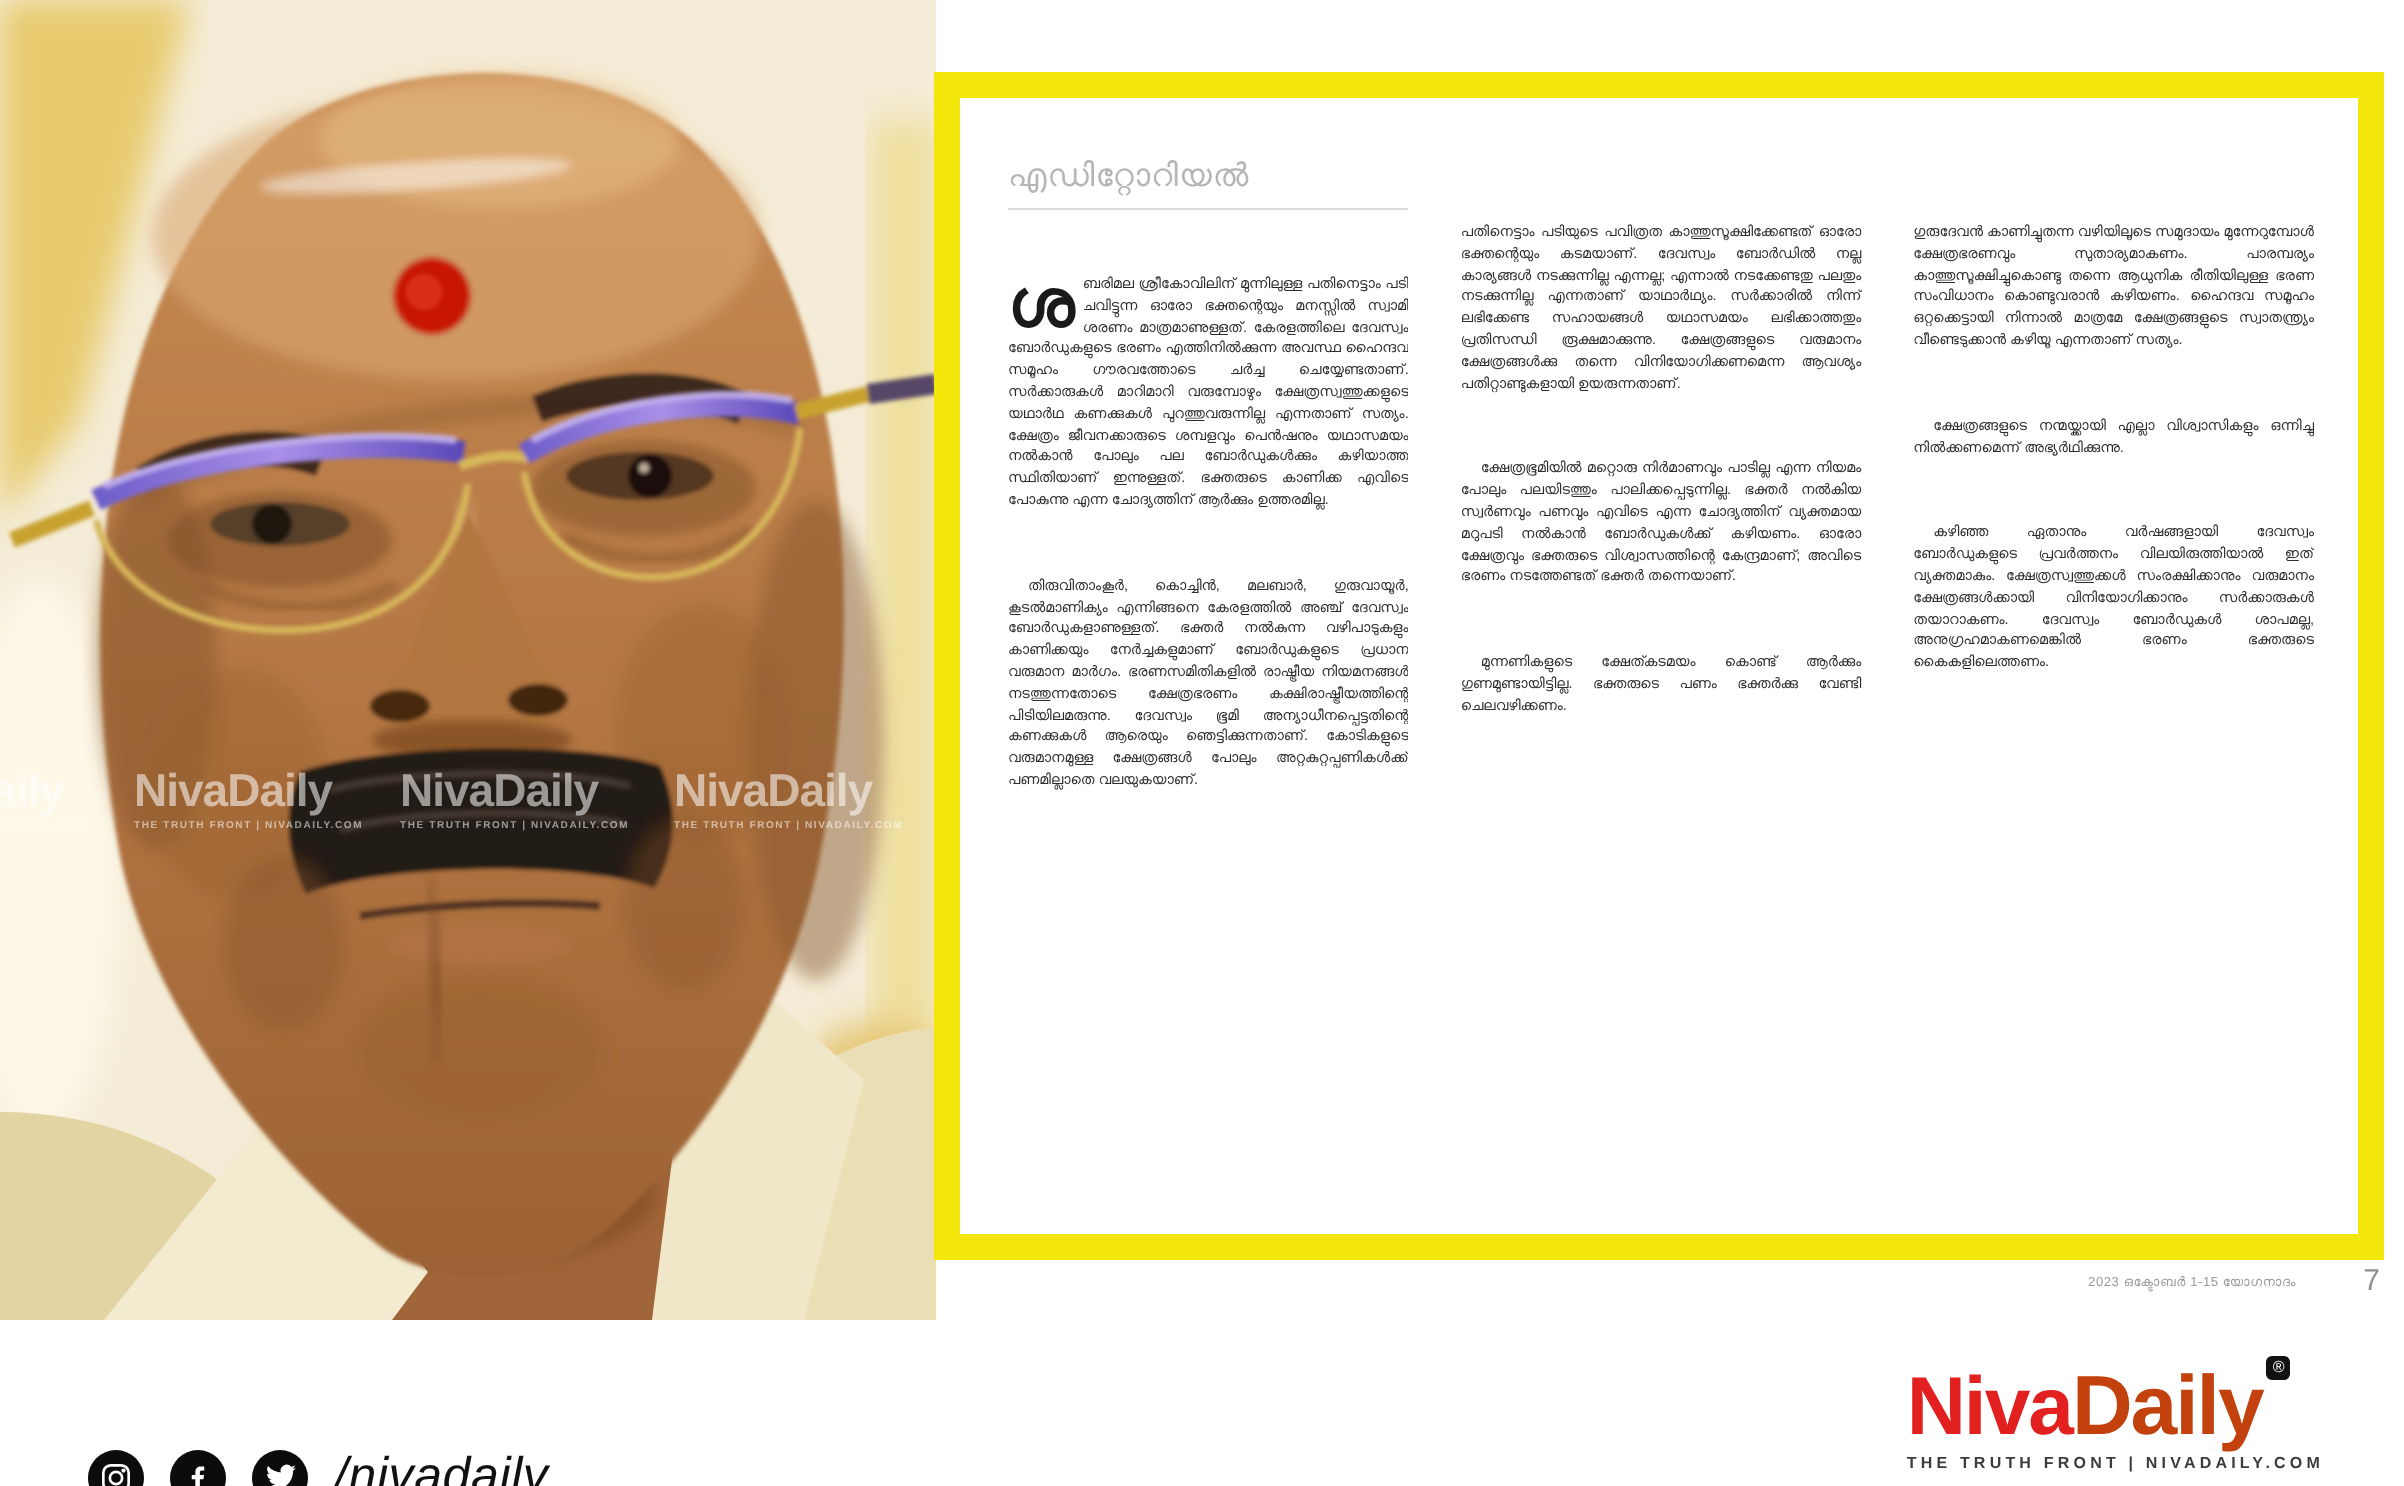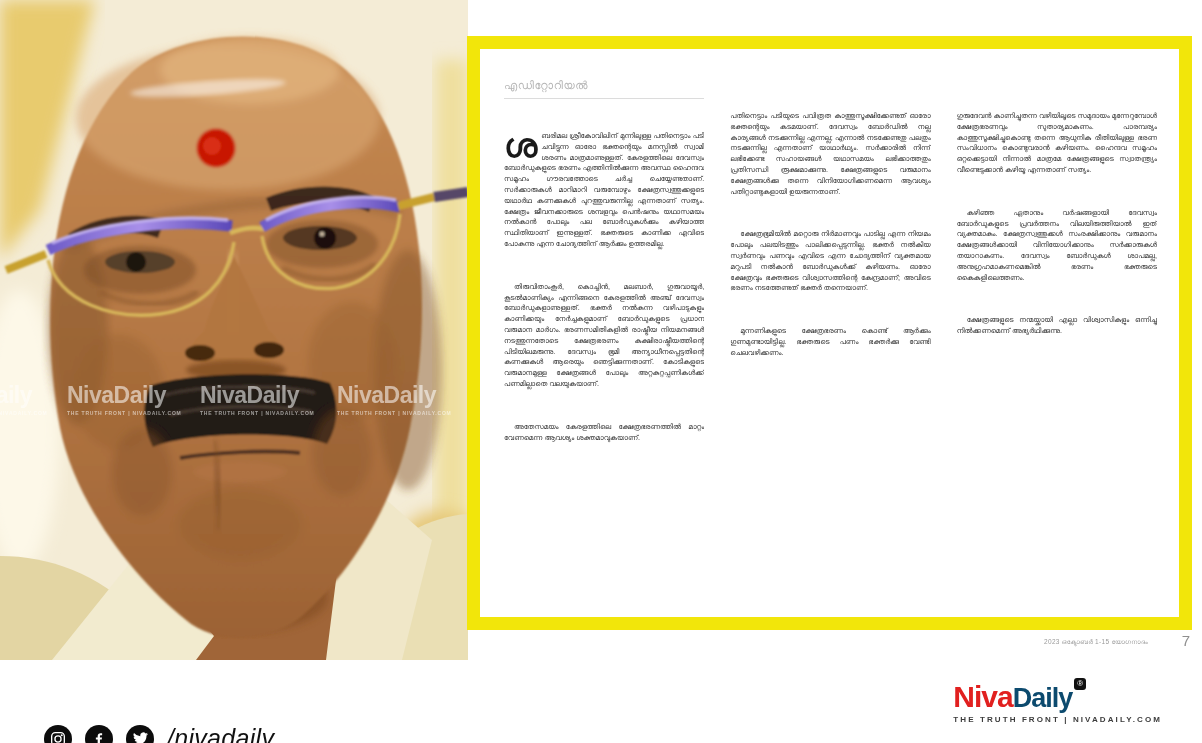--- a/index.html
+++ b/index.html
@@ -16,21 +16,21 @@
   .wm { position:absolute; top:0; width:130px; color:#ffffff; opacity:.55; }
   .wm .wm-brand { font-size:23px; font-weight:bold; letter-spacing:-0.5px; line-height:1; }
   .wm .wm-tag { font-size:5px; letter-spacing:.8px; font-weight:bold; margin-top:3px; white-space:nowrap; }
 
   
   .mag-frame { position:absolute; left:467px; top:36px; width:725px; height:594px;
                border:13px solid #f2e60a; background:#ffffff; }
   .page-inner { position:absolute; inset:0; padding:30px 22px 14px 24px;
                 display:grid; grid-template-columns:1fr 1fr 1fr; column-gap:26px; }
   .col { overflow:hidden; position:relative; }
-  .kicker { font-size:11px; color:#b5b5b5; letter-spacing:.5px; padding-bottom:6px;
+  .kicker { font-size:16px; color:#b5b5b5; letter-spacing:.5px; padding-bottom:6px;
             border-bottom:1px solid #dcdcdc; margin-bottom:26px; }
   .headline { font-size:20px; line-height:1.45; font-weight:bold; color:#111;
               margin-bottom:26px; letter-spacing:-0.2px; }
   .body-p { font-size:7.2px; line-height:1.5; color:#2d2d2d; text-align:justify;
             margin-bottom:7px; word-break:break-word;margin-top:32px; }
   .body-p.indent { text-indent:10px; }
   .dropcap { float:left; font-size:33px; line-height:26px; font-weight:bold; color:#1a1a1a;
              padding:2px 4px 0 0; }
   .col3 { display:flex; flex-direction:column;justify-content:space-between; }
   .col3-text { overflow:hidden; max-height:418px; }
@@ -45,22 +45,22 @@
 
   
   .social { position:absolute; left:44px; top:724px; display:flex; align-items:center; gap:13px;font-style:italic; }
   .s-icon { width:28px; height:28px; border-radius:50%; background:#0c0c0c; display:flex;
             align-items:center; justify-content:center; flex:none; }
   .s-icon svg { display:block; }
   .handle { font-size:25px; color:#111; letter-spacing:.3px; }
 
   .brand { position:absolute; right:40px; top:682px; text-align:left; }
   .brand-line { position:relative; display:inline-block; line-height:1; white-space:nowrap; }
-  .brand-red { font-size:30px; font-weight:bold; color:#e1201f; letter-spacing:-1px; }
-  .brand-black { font-size:27px; font-weight:bold; color:#0c4a6e; letter-spacing:-1px; }
+  .brand-red { font-size:41px; font-weight:bold; color:#e1201f; letter-spacing:-1px; }
+  .brand-black { font-size:42px; font-weight:bold; color:#c2410c; letter-spacing:-1px; }
   .brand-reg { position:absolute; right:-14px; top:-4px; width:12px; height:12px; background:#111;
                color:#fff; font-size:8px; border-radius:3px; display:flex; align-items:center;
                justify-content:center; }
   .brand-tag { font-size:8px; font-weight:bold; color:#3c3c3c; letter-spacing:2.1px; margin-top:3px; }
 </style>
 </head>
 <body>
 
 <div class="canvas">
 
@@ -194,34 +194,33 @@
     </div>
   </div>
 
   <div class="mag-frame">
     <div class="page-inner">
 
       <div class="col">
         <div class="kicker">എഡിറ്റോറിയൽ</div>
         <p class="body-p"><span class="dropcap">ശ</span><span>ബരിമല ശ്രീകോവിലിന് മുന്നിലുള്ള പതിനെട്ടാം പടി ചവിട്ടുന്ന ഓരോ ഭക്തന്റെയും മനസ്സിൽ സ്വാമി ശരണം മാത്രമാണുള്ളത്. കേരളത്തിലെ ദേവസ്വം ബോർഡുകളുടെ ഭരണം എത്തിനിൽക്കുന്ന അവസ്ഥ ഹൈന്ദവ സമൂഹം ഗൗരവത്തോടെ ചർച്ച ചെയ്യേണ്ടതാണ്. സർക്കാരുകൾ മാറിമാറി വരുമ്പോഴും ക്ഷേത്രസ്വത്തുക്കളുടെ യഥാർഥ കണക്കുകൾ പുറത്തുവരുന്നില്ല എന്നതാണ് സത്യം. ക്ഷേത്രം ജീവനക്കാരുടെ ശമ്പളവും പെൻഷനും യഥാസമയം നൽകാൻ പോലും പല ബോർഡുകൾക്കും കഴിയാത്ത സ്ഥിതിയാണ് ഇന്നുള്ളത്. ഭക്തരുടെ കാണിക്ക എവിടെ പോകുന്നു എന്ന ചോദ്യത്തിന് ആർക്കും ഉത്തരമില്ല.</span></p>
         <p class="body-p indent">തിരുവിതാംകൂർ, കൊച്ചിൻ, മലബാർ, ഗുരുവായൂർ, കൂടൽമാണിക്യം എന്നിങ്ങനെ കേരളത്തിൽ അഞ്ച് ദേവസ്വം ബോർഡുകളാണുള്ളത്. ഭക്തർ നൽകുന്ന വഴിപാടുകളും കാണിക്കയും നേർച്ചകളുമാണ് ബോർഡുകളുടെ പ്രധാന വരുമാന മാർഗം. ഭരണസമിതികളിൽ രാഷ്ട്രീയ നിയമനങ്ങൾ നടത്തുന്നതോടെ ക്ഷേത്രഭരണം കക്ഷിരാഷ്ട്രീയത്തിന്റെ പിടിയിലമരുന്നു. ദേവസ്വം ഭൂമി അന്യാധീനപ്പെട്ടതിന്റെ കണക്കുകൾ ആരെയും ഞെട്ടിക്കുന്നതാണ്. കോടികളുടെ വരുമാനമുള്ള ക്ഷേത്രങ്ങൾ പോലും അറ്റകുറ്റപ്പണികൾക്ക് പണമില്ലാതെ വലയുകയാണ്.</p>
-        <p class="body-p indent">അതേസമയം കേരളത്തിലെ ക്ഷേത്രഭരണത്തിൽ മാറ്റം വേണമെന്ന ആവശ്യം ശക്തമാവുകയാണ്.</p>
       </div>
 
       <div class="col">
         <p class="body-p">പതിനെട്ടാം പടിയുടെ പവിത്രത കാത്തുസൂക്ഷിക്കേണ്ടത് ഓരോ ഭക്തന്റെയും കടമയാണ്. ദേവസ്വം ബോർഡിൽ നല്ല കാര്യങ്ങൾ നടക്കുന്നില്ല എന്നല്ല; എന്നാൽ നടക്കേണ്ടതു പലതും നടക്കുന്നില്ല എന്നതാണ് യാഥാർഥ്യം. സർക്കാരിൽ നിന്ന് ലഭിക്കേണ്ട സഹായങ്ങൾ യഥാസമയം ലഭിക്കാത്തതും പ്രതിസന്ധി രൂക്ഷമാക്കുന്നു. ക്ഷേത്രങ്ങളുടെ വരുമാനം ക്ഷേത്രങ്ങൾക്കു തന്നെ വിനിയോഗിക്കണമെന്ന ആവശ്യം പതിറ്റാണ്ടുകളായി ഉയരുന്നതാണ്.</p>
         <p class="body-p indent">ക്ഷേത്രഭൂമിയിൽ മറ്റൊരു നിർമാണവും പാടില്ല എന്ന നിയമം പോലും പലയിടത്തും പാലിക്കപ്പെടുന്നില്ല. ഭക്തർ നൽകിയ സ്വർണവും പണവും എവിടെ എന്ന ചോദ്യത്തിന് വ്യക്തമായ മറുപടി നൽകാൻ ബോർഡുകൾക്ക് കഴിയണം. ഓരോ ക്ഷേത്രവും ഭക്തരുടെ വിശ്വാസത്തിന്റെ കേന്ദ്രമാണ്; അവിടെ ഭരണം നടത്തേണ്ടത് ഭക്തർ തന്നെയാണ്.</p>
-        <p class="body-p indent">മുന്നണികളുടെ ക്ഷേത്രഭരണം കൊണ്ട് ആർക്കും ഗുണമുണ്ടായിട്ടില്ല. ഭക്തരുടെ പണം ഭക്തർക്കു വേണ്ടി ചെലവഴിക്കണം.</p>
+        <p class="body-p indent">മുന്നണികളുടെ ക്ഷേത്കടമയം കൊണ്ട് ആർക്കും ഗുണമുണ്ടായിട്ടില്ല. ഭക്തരുടെ പണം ഭക്തർക്കു വേണ്ടി ചെലവഴിക്കണം.</p>
       </div>
 
       <div class="col col3">
         <div class="col3-text">
           <p class="body-p">ഗുരുദേവൻ കാണിച്ചുതന്ന വഴിയിലൂടെ സമുദായം മുന്നേറുമ്പോൾ ക്ഷേത്രഭരണവും സുതാര്യമാകണം. പാരമ്പര്യം കാത്തുസൂക്ഷിച്ചുകൊണ്ടു തന്നെ ആധുനിക രീതിയിലുള്ള ഭരണ സംവിധാനം കൊണ്ടുവരാൻ കഴിയണം. ഹൈന്ദവ സമൂഹം ഒറ്റക്കെട്ടായി നിന്നാൽ മാത്രമേ ക്ഷേത്രങ്ങളുടെ സ്വാതന്ത്ര്യം വീണ്ടെടുക്കാൻ കഴിയൂ എന്നതാണ് സത്യം.</p>
+          <p class="body-p indent">ക്ഷേത്രങ്ങളുടെ നന്മയ്ക്കായി എല്ലാ വിശ്വാസികളും ഒന്നിച്ചു നിൽക്കണമെന്ന് അഭ്യർഥിക്കുന്നു.</p>
           <p class="body-p indent">കഴിഞ്ഞ ഏതാനും വർഷങ്ങളായി ദേവസ്വം ബോർഡുകളുടെ പ്രവർത്തനം വിലയിരുത്തിയാൽ ഇത് വ്യക്തമാകും. ക്ഷേത്രസ്വത്തുക്കൾ സംരക്ഷിക്കാനും വരുമാനം ക്ഷേത്രങ്ങൾക്കായി വിനിയോഗിക്കാനും സർക്കാരുകൾ തയാറാകണം. ദേവസ്വം ബോർഡുകൾ ശാപമല്ല, അനുഗ്രഹമാകണമെങ്കിൽ ഭരണം ഭക്തരുടെ കൈകളിലെത്തണം.</p>
-          <p class="body-p indent">ക്ഷേത്രങ്ങളുടെ നന്മയ്ക്കായി എല്ലാ വിശ്വാസികളും ഒന്നിച്ചു നിൽക്കണമെന്ന് അഭ്യർഥിക്കുന്നു.</p>
         </div>
       </div>
 
     </div>
   </div>
 
   <div class="issue-line">2023 ഒക്ടോബർ 1-15 യോഗനാദം</div>
   <div class="page-number">7</div>
 
   <div class="social">

